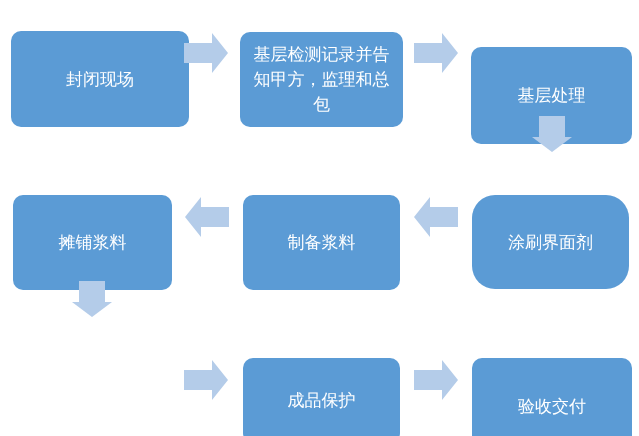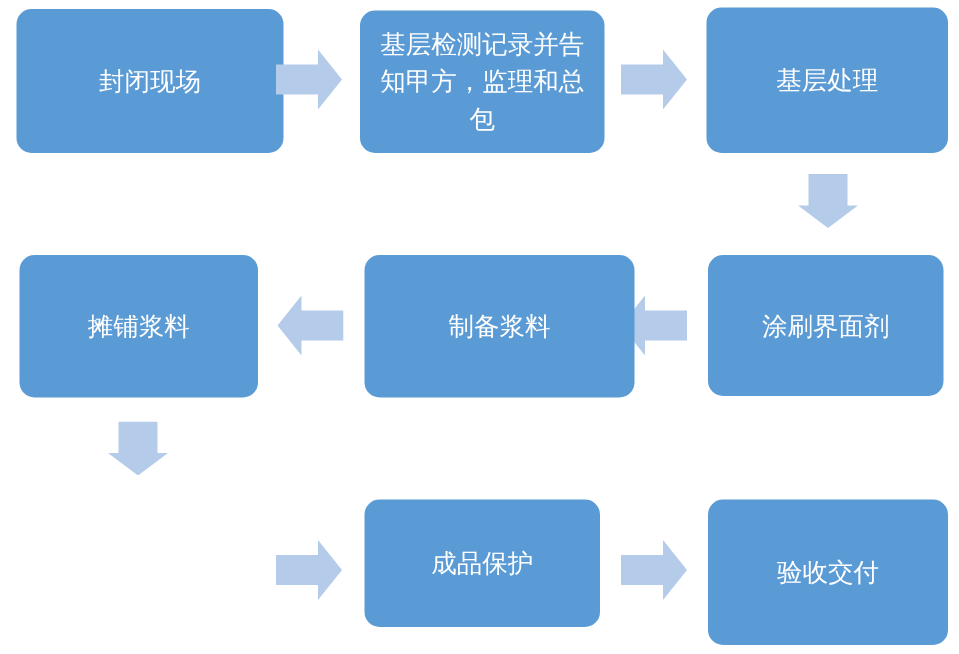--- a/index.html
+++ b/index.html
@@ -25,31 +25,32 @@
     background: var(--node-fill);
     color: var(--node-text);
     border-radius: 10px;
     display: flex;
     align-items: center;
     justify-content: center;
     text-align: center;
     font-size: 17px;
     line-height: 25px;
     padding: 6px 12px;
+    margin-top: 25px;
   }
 
   .arrow { position: absolute; display: block; }
   .arrow polygon { fill: var(--arrow-fill); }
 
   
   .n1 { left: 11px;  top: 6px;   width: 178px; height: 96px; }
   .n2 { left: 240px; top: 7px;   width: 163px; height: 95px; }
-  .n3 { left: 471px; top: 5px;   width: 161px; height: 97px; }
-  .n4 { left: 472px; top: 170px; width: 157px; height: 94px; }
-  .n5 { left: 243px; top: 170px; width: 180px; height: 95px; }
+  .n3 { left: 471px; top: 22px;   width: 161px; height: 97px; }
+  .n4 { left: 472px; top: 170px; width: 157px; height: 94px; border-radius: 23px; }
+  .n5 { left: 243px; top: 170px; width: 157px; height: 95px; }
   .n6 { left: 13px;  top: 170px; width: 159px; height: 95px; padding-left: 12px; }
   .n7 { left: 12px;  top: 333px; width: 158px; height: 97px; }
   .n8 { left: 243px; top: 333px; width: 157px; height: 85px; justify-content: center; }
   .n9 { left: 472px; top: 333px; width: 160px; height: 97px; }
 
   
   .a1 { left: 184px; top: 33px; }
   .a2 { left: 414px; top: 33px; }
   .a3 { left: 532px; top: 116px; }
   .a4 { left: 414px; top: 197px; }

